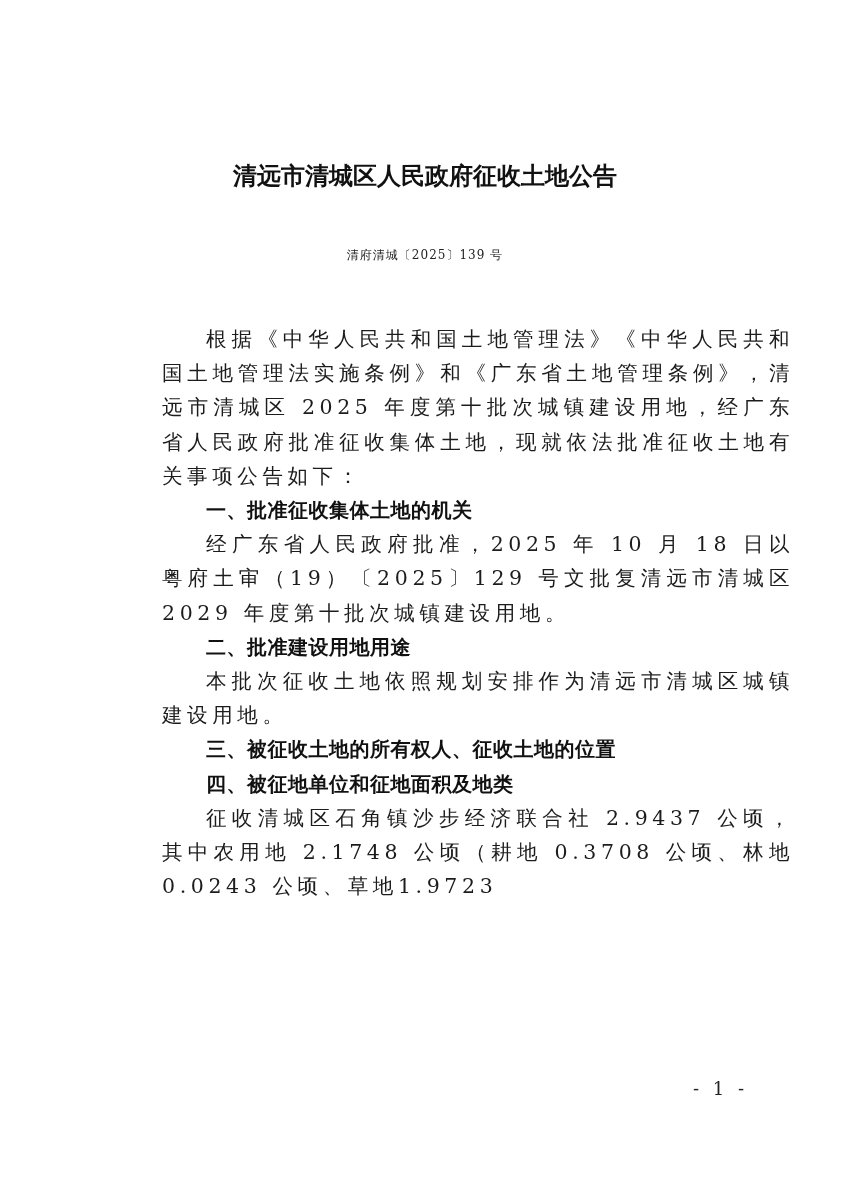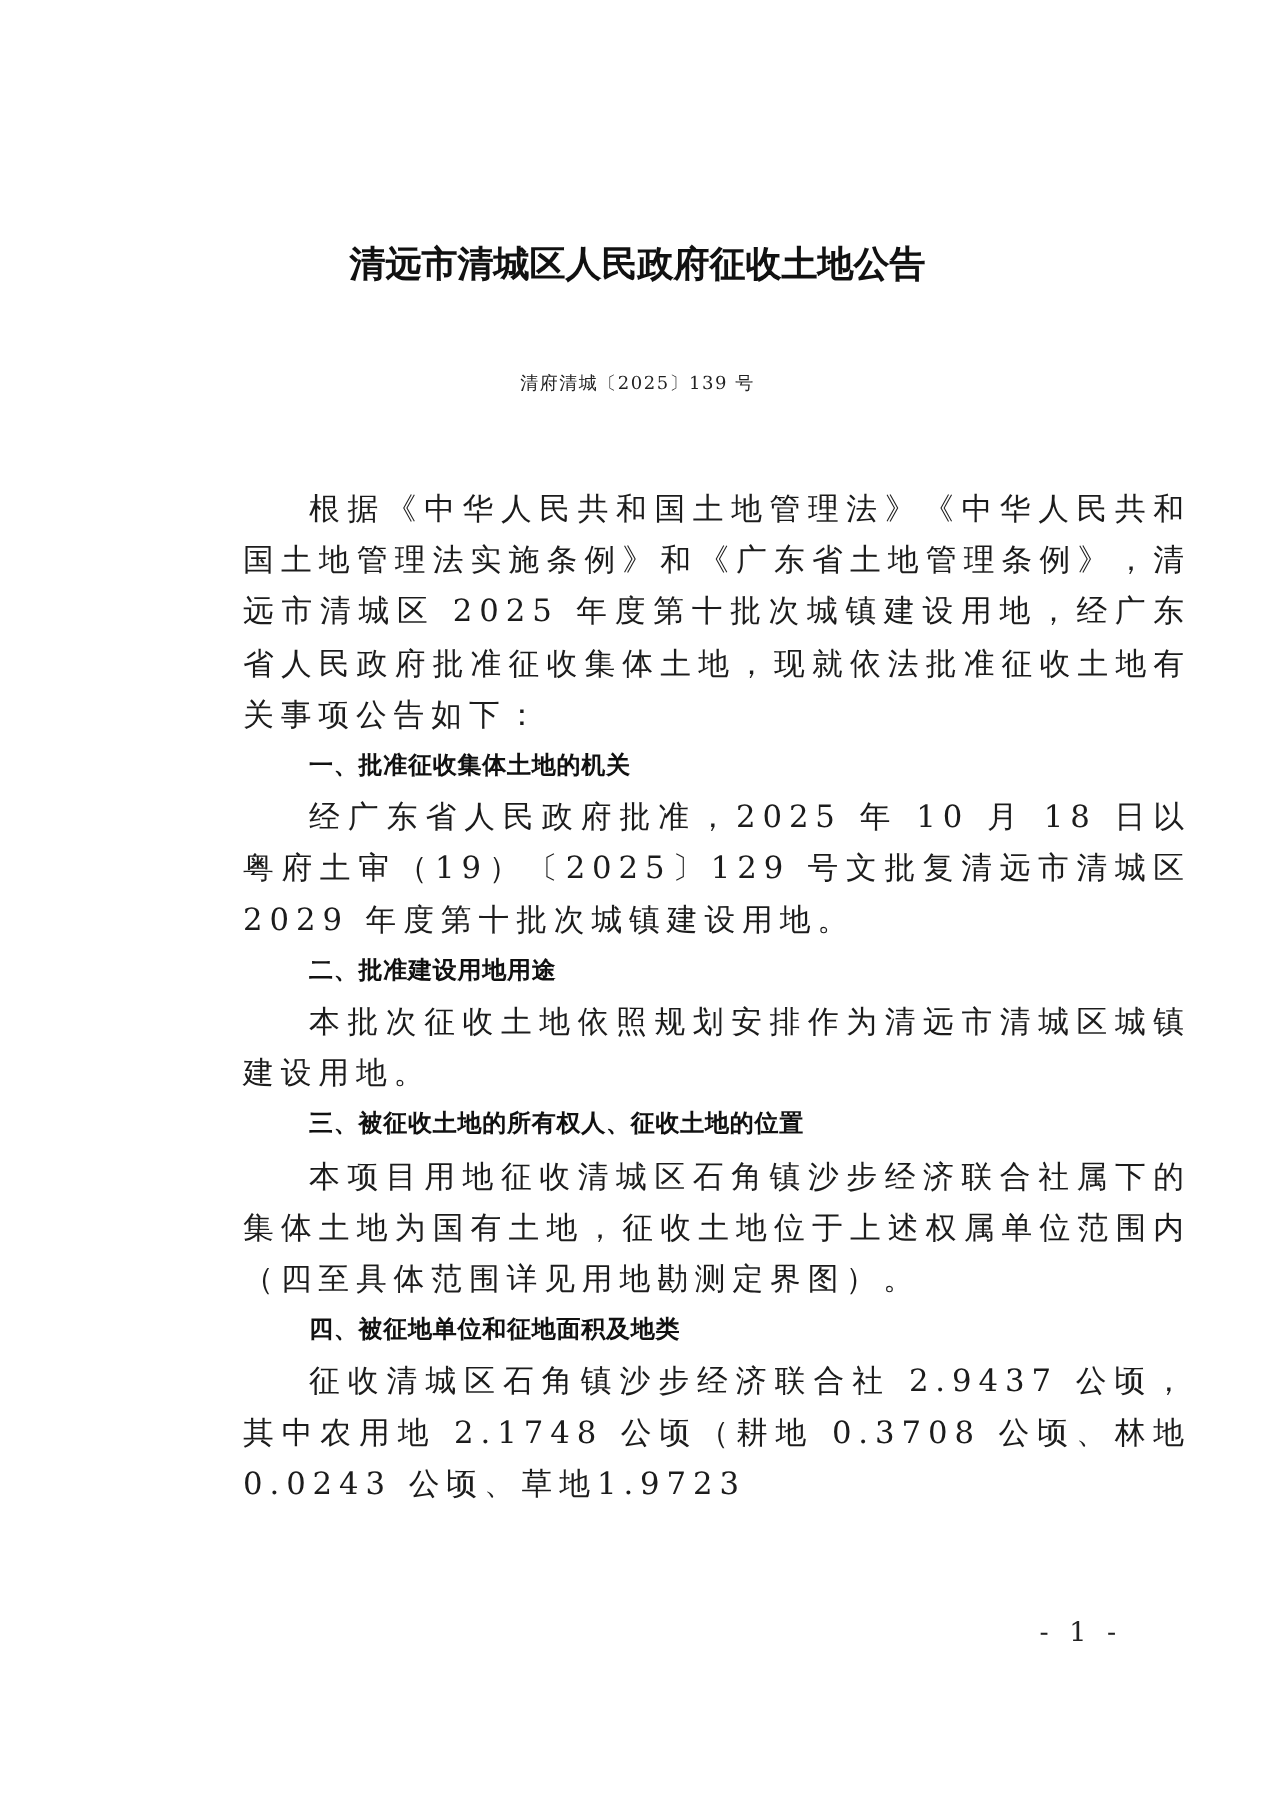--- a/index.html
+++ b/index.html
@@ -56,21 +56,21 @@
     .para {
       margin: 0;
       text-indent: 44px;
     }
     .heading {
       margin: 0;
       text-indent: 44px;
       font-family: "DejaVu Sans", "Liberation Sans", sans-serif;
       font-weight: bold;
       letter-spacing: 0.5px;
-      font-size: 16px;
+      font-size: 20px;
       color: #111;
     }
     .page-number {
       position: absolute;
       left: 693px;
       top: 1078px;
       font-size: 18px;
       letter-spacing: 4px;
       color: #222;
     }
@@ -82,19 +82,18 @@
   <div class="title">清远市清城区人民政府征收土地公告</div>
   <div class="doc-number">清府清城〔2025〕139 号</div>
 
   <div class="body">
     <p class="para">根据《中华人民共和国土地管理法》《中华人民共和国土地管理法实施条例》和《广东省土地管理条例》，清远市清城区 2025 年度第十批次城镇建设用地，经广东省人民政府批准征收集体土地，现就依法批准征收土地有关事项公告如下：</p>
     <p class="heading">一、批准征收集体土地的机关</p>
     <p class="para">经广东省人民政府批准，2025 年 10 月 18 日以粤府土审（19）〔2025〕129 号文批复清远市清城区 2029 年度第十批次城镇建设用地。</p>
     <p class="heading">二、批准建设用地用途</p>
     <p class="para">本批次征收土地依照规划安排作为清远市清城区城镇建设用地。</p>
     <p class="heading">三、被征收土地的所有权人、征收土地的位置</p>
-    <p class="para">本项目用地征收清城区石角镇沙步经济联合社属下的集体土地为国有土地，征收土地位于上述权属单位范围内（四至具体范围详见用地勘测定界图）。</p>
     <p class="heading">四、被征地单位和征地面积及地类</p>
     <p class="para">征收清城区石角镇沙步经济联合社 2.9437 公顷，其中农用地 2.1748 公顷（耕地 0.3708 公顷、林地 0.0243 公顷、草地1.9723</p>
   </div>
 
   <div class="page-number">- 1 -</div>
 </div>
 
 </body></html>

